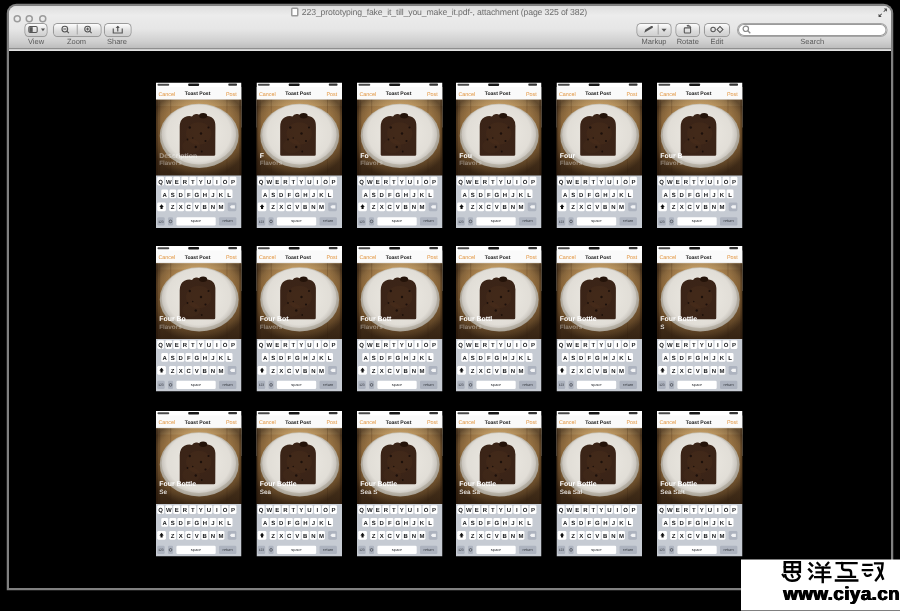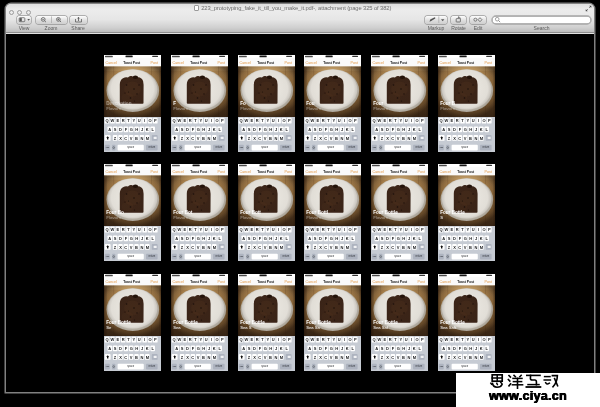--- a/index.html
+++ b/index.html
@@ -22,22 +22,22 @@
   background:linear-gradient(#fdfdfd, #dcdcdc 60%, #cfcfcf);
   box-shadow:0 0 0 0.7px #9a9a9a, 0 0.5px 0.5px rgba(0,0,0,0.15); }
 .lbl { position:absolute; top:21.5px; font-size:5px; color:#5a5a5a; text-align:center;
   transform:translateX(-50%); white-space:nowrap; }
 .btn svg { display:block; position:absolute; left:0; top:0; }
 #search { position:absolute; top:12.2px; left:486px; width:99px; height:8px;
   border-radius:4.5px; background:#fff; box-shadow:0 0 0 0.7px #9b9b9b inset, 0 0 0 0.7px #a5a5a5; }
 #fsarrow { position:absolute; top:1.8px; right:2.5px; width:7px; height:7px; }
 #content { position:absolute; left:0; top:30px; width:100%; height:358px; background:#000; }
 .ph { position:absolute; display:block; filter:contrast(1.001) blur(0.25px); }
-#wm { position:absolute; right:0; bottom:0; width:144px; height:34.5px; background:#fff;
-  text-align:center; overflow:hidden; }
+#wm { position:absolute; right:0; bottom:0; width:106px; height:34.5px; background:#fff;
+  text-align:right; overflow:hidden; }
 #wm .url { font-size:12.5px; font-weight:700; color:#000; line-height:1; margin-top:0.8px;
   letter-spacing:0.3px; text-shadow:0.5px 0 0 #000, -0.3px 0 0 #000, 0 0.3px 0 #000; }
 </style></head>
 <body>
 <svg width="0" height="0" style="position:absolute">
 <defs>
 <linearGradient id="woodg" x1="0" y1="0" x2="0" y2="1">
 <stop offset="0" stop-color="#c89c60"></stop>
         <stop offset="0.35" stop-color="#a67c46"></stop>
 <stop offset="0.75" stop-color="#8a663a"></stop>

